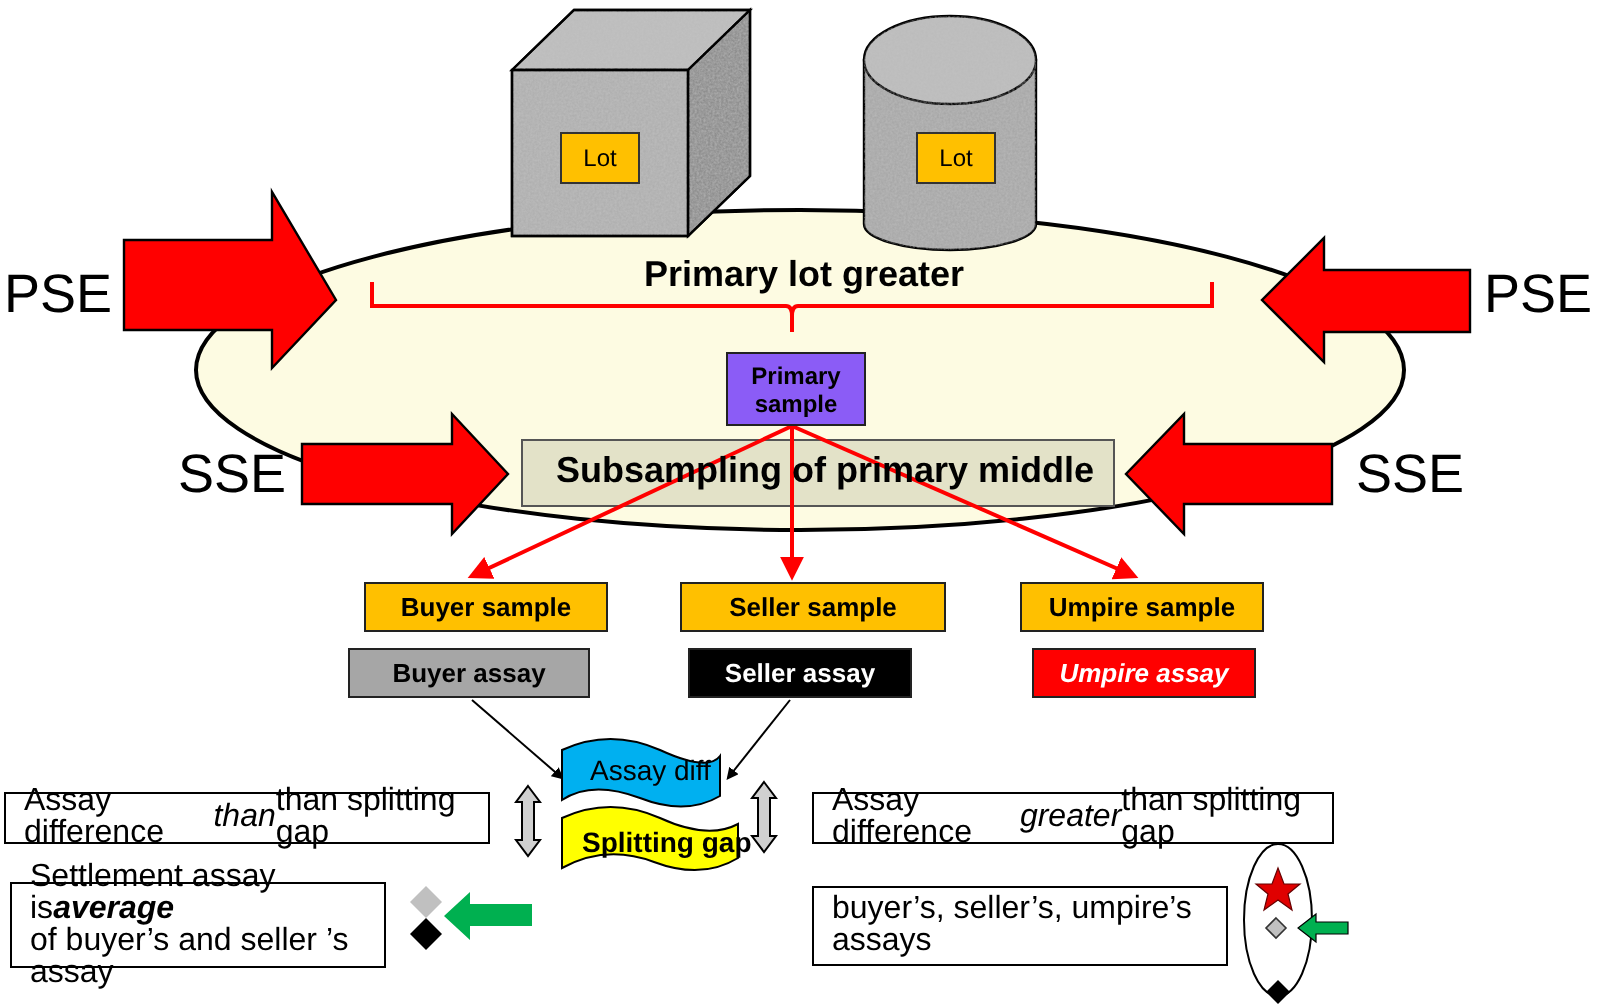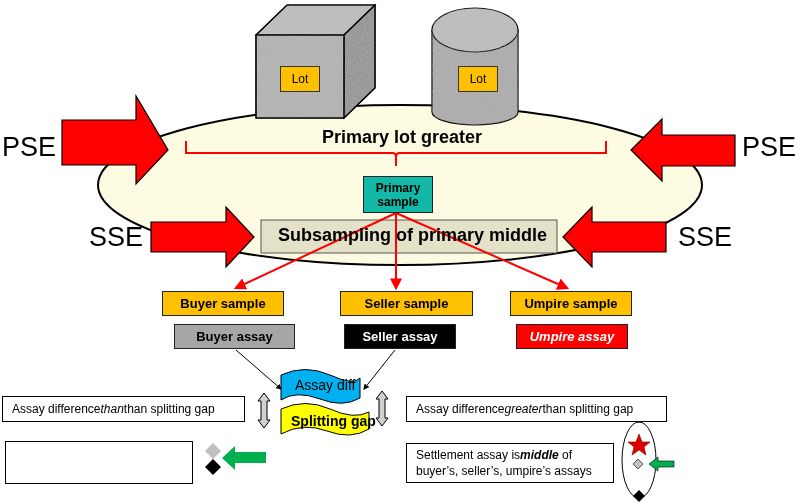--- a/index.html
+++ b/index.html
@@ -5,21 +5,21 @@
   html, body { margin: 0; padding: 0; background: #ffffff; }
   body { width: 800px; height: 503px; position: relative; overflow: hidden;
          font-family: "Liberation Sans", sans-serif; }
   #stage { position: absolute; left: 0; top: 0; width: 800px; height: 503px; }
   .lbl { position: absolute; white-space: nowrap; }
   .big { font-size: 27px; color: #000; }
   .box { position: absolute; box-sizing: border-box; border: 1px solid #222;
          display: flex; align-items: center; justify-content: center;
          font-weight: bold; font-size: 13px; }
   .note { position: absolute; box-sizing: border-box; border: 1px solid #000;
-          background: #fff; font-size: 12px; line-height: 16px; padding: 1px 9px;
+          background: #fff; font-size: 16px; line-height: 16px; padding: 1px 9px;
           display: flex; align-items: center; color: #000; }
   .note .line { display: block; }
   .lot { position: absolute; width: 40px; height: 26px; background: #ffc000;
          border: 1px solid #333; box-sizing: border-box; font-size: 12px;
          display: flex; align-items: center; justify-content: center; }
 </style>
 </head>
 <body>
 
 <svg id="stage" width="800" height="503" viewBox="0 0 800 503">
@@ -107,51 +107,52 @@
   <span>Lot</span>
 </div>
 
 <div class="lbl big" style="left:2px; top:132px;">PSE</div>
 <div class="lbl big" style="left:742px; top:132px;">PSE</div>
 <div class="lbl big" style="left:89px; top:222px;">SSE</div>
 <div class="lbl big" style="left:678px; top:222px;">SSE</div>
 
 <div class="lbl" style="left:322px; top:127px; font-size:18px; font-weight:bold;">Primary lot greater</div>
 
-<div class="box" style="left:363px; top:176px; width:70px; height:37px; background:#14b8a6; flex-direction:column; font-size:12px; line-height:14px;">
+<div class="box" style="left:363px; top:176px; width:70px; height:37px; background:#8b5cf6; flex-direction:column; font-size:12px; line-height:14px;">
   <span>Primary</span>
   <span>sample</span>
 </div>
 
 <div class="lbl" style="left:278px; top:225px; font-size:18px; font-weight:bold;">Subsampling of primary middle</div>
 
-<div class="box" style="left:162px; top:291px; width:122px; height:25px; background:#ffc000;">Buyer sample</div>
+<div class="box" style="left:182px; top:291px; width:122px; height:25px; background:#ffc000;">Buyer sample</div>
 <div class="box" style="left:340px; top:291px; width:133px; height:25px; background:#ffc000;">Seller sample</div>
 <div class="box" style="left:510px; top:291px; width:122px; height:25px; background:#ffc000;">Umpire sample</div>
 
 <div class="box" style="left:174px; top:324px; width:121px; height:25px; background:#a6a6a6;">Buyer assay</div>
 <div class="box" style="left:344px; top:324px; width:112px; height:25px; background:#000; color:#fff;">Seller assay</div>
 <div class="box" style="left:516px; top:324px; width:112px; height:25px; background:#ff0000; color:#fff;font-style:italic;">Umpire assay</div>
 
 <div class="lbl" style="left:295px; top:377px; font-size:14px; font-weight:normal;">Assay diff</div>
 <div class="lbl" style="left:291px; top:413px; font-size:14px; font-weight:bold;">Splitting gap</div>
 
 <div class="note" style="left:2px; top:396px; width:243px; height:26px;">
   <span>Assay difference</span>
     <i>than</i>
     <span> than splitting gap</span>
 </div>
 <div class="note" style="left:5px; top:441px; width:188px; height:43px;">
   <div>
+    <span class="line"><span>Settlement assay is</span><b><i>average</i></b></span>
+    <span class="line">of buyer’s and seller ’s assay</span>
   </div>
 </div>
 
 <div class="note" style="left:406px; top:396px; width:261px; height:26px;">
   <span>Assay difference</span>
     <i>greater</i>
     <span> than splitting gap</span>
 </div>
 <div class="note" style="left:406px; top:443px; width:208px; height:40px;">
   <div>
-    <span class="line"><span>Settlement assay is</span><b><i>middle</i></b><span> of</span></span>
     <span class="line">buyer’s, seller’s, umpire’s assays</span>
   </div>
 </div>
 
 </body></html>

